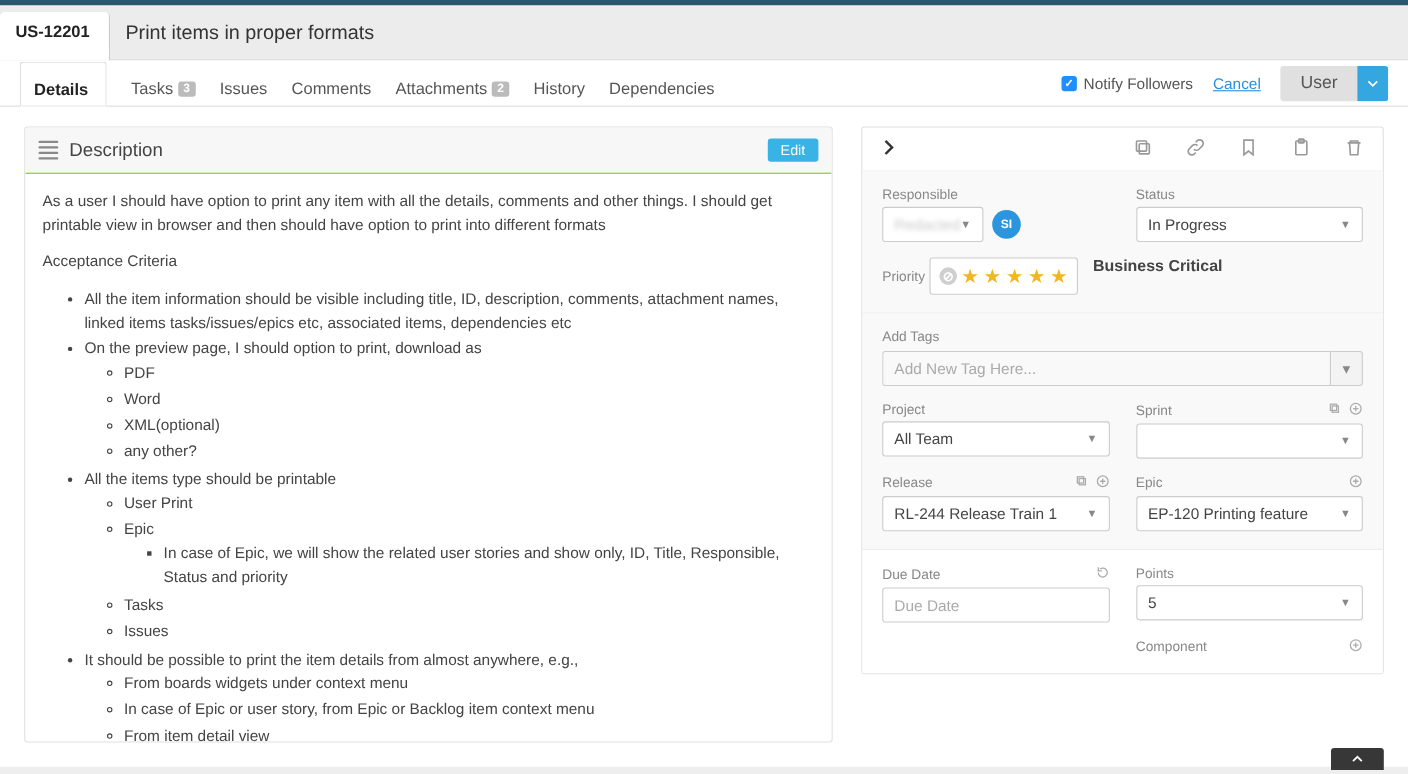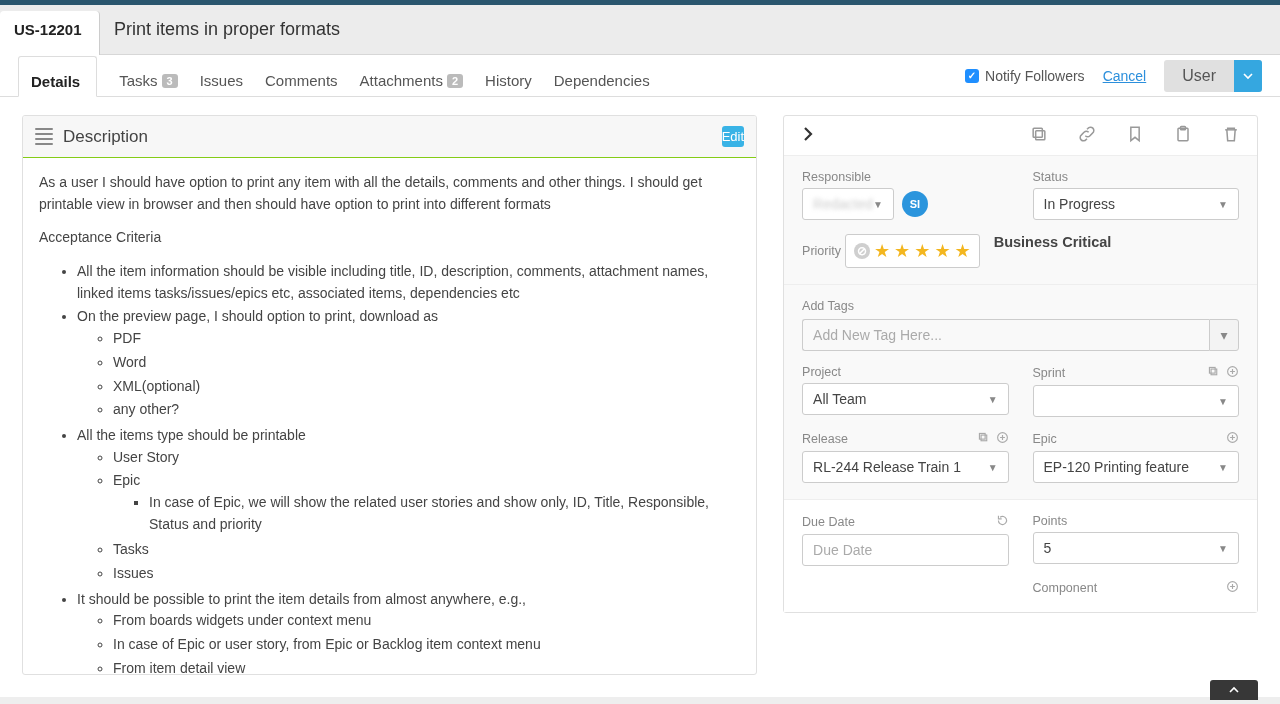--- a/index.html
+++ b/index.html
@@ -129,21 +129,21 @@
     padding: 10px 12px;
     border-bottom: 1px solid #84cc16;
     background:#f7f7f7;
   }
   .desc-header-left { display:flex; align-items:center; gap:10px; }
   .desc-title { font-size:17px; color:#444; }
   .hamburger-icon { display:flex; flex-direction:column; gap:3px; }
   .hamburger-icon span { width:18px; height:2px; background:#888; border-radius:1px;}
   .edit-btn {
     background:#39b3e6; color:#fff; font-size:13px;
-    padding:3px 0; border-radius:3px; cursor:pointer;
+    padding:3px 12px; border-radius:3px; cursor:pointer;
   }
   .desc-body {
     padding: 14px 16px 20px 16px;
     color:#444;
     line-height: 1.55;
     font-size:14px;
     overflow-y:auto;
   }
   .desc-body p { margin-bottom: 12px; }
   .desc-body ul { padding-left: 38px; margin-bottom: 4px; }
@@ -306,21 +306,21 @@
             <ul>
               <li>PDF</li>
               <li>Word</li>
               <li>XML(optional)</li>
               <li>any other?</li>
             </ul>
           </li>
           <li>
             <span>All the items type should be printable</span>
             <ul>
-              <li>User Story</li>
+              <li>User Print</li>
               <li>
                 <span>Epic</span>
                 <ul>
                     <li>In case of Epic, we will show the related user stories and show only, ID, Title, Responsible, Status and priority</li>
                   </ul>
               </li>
               <li>Tasks</li>
               <li>Issues</li>
             </ul>
           </li>

